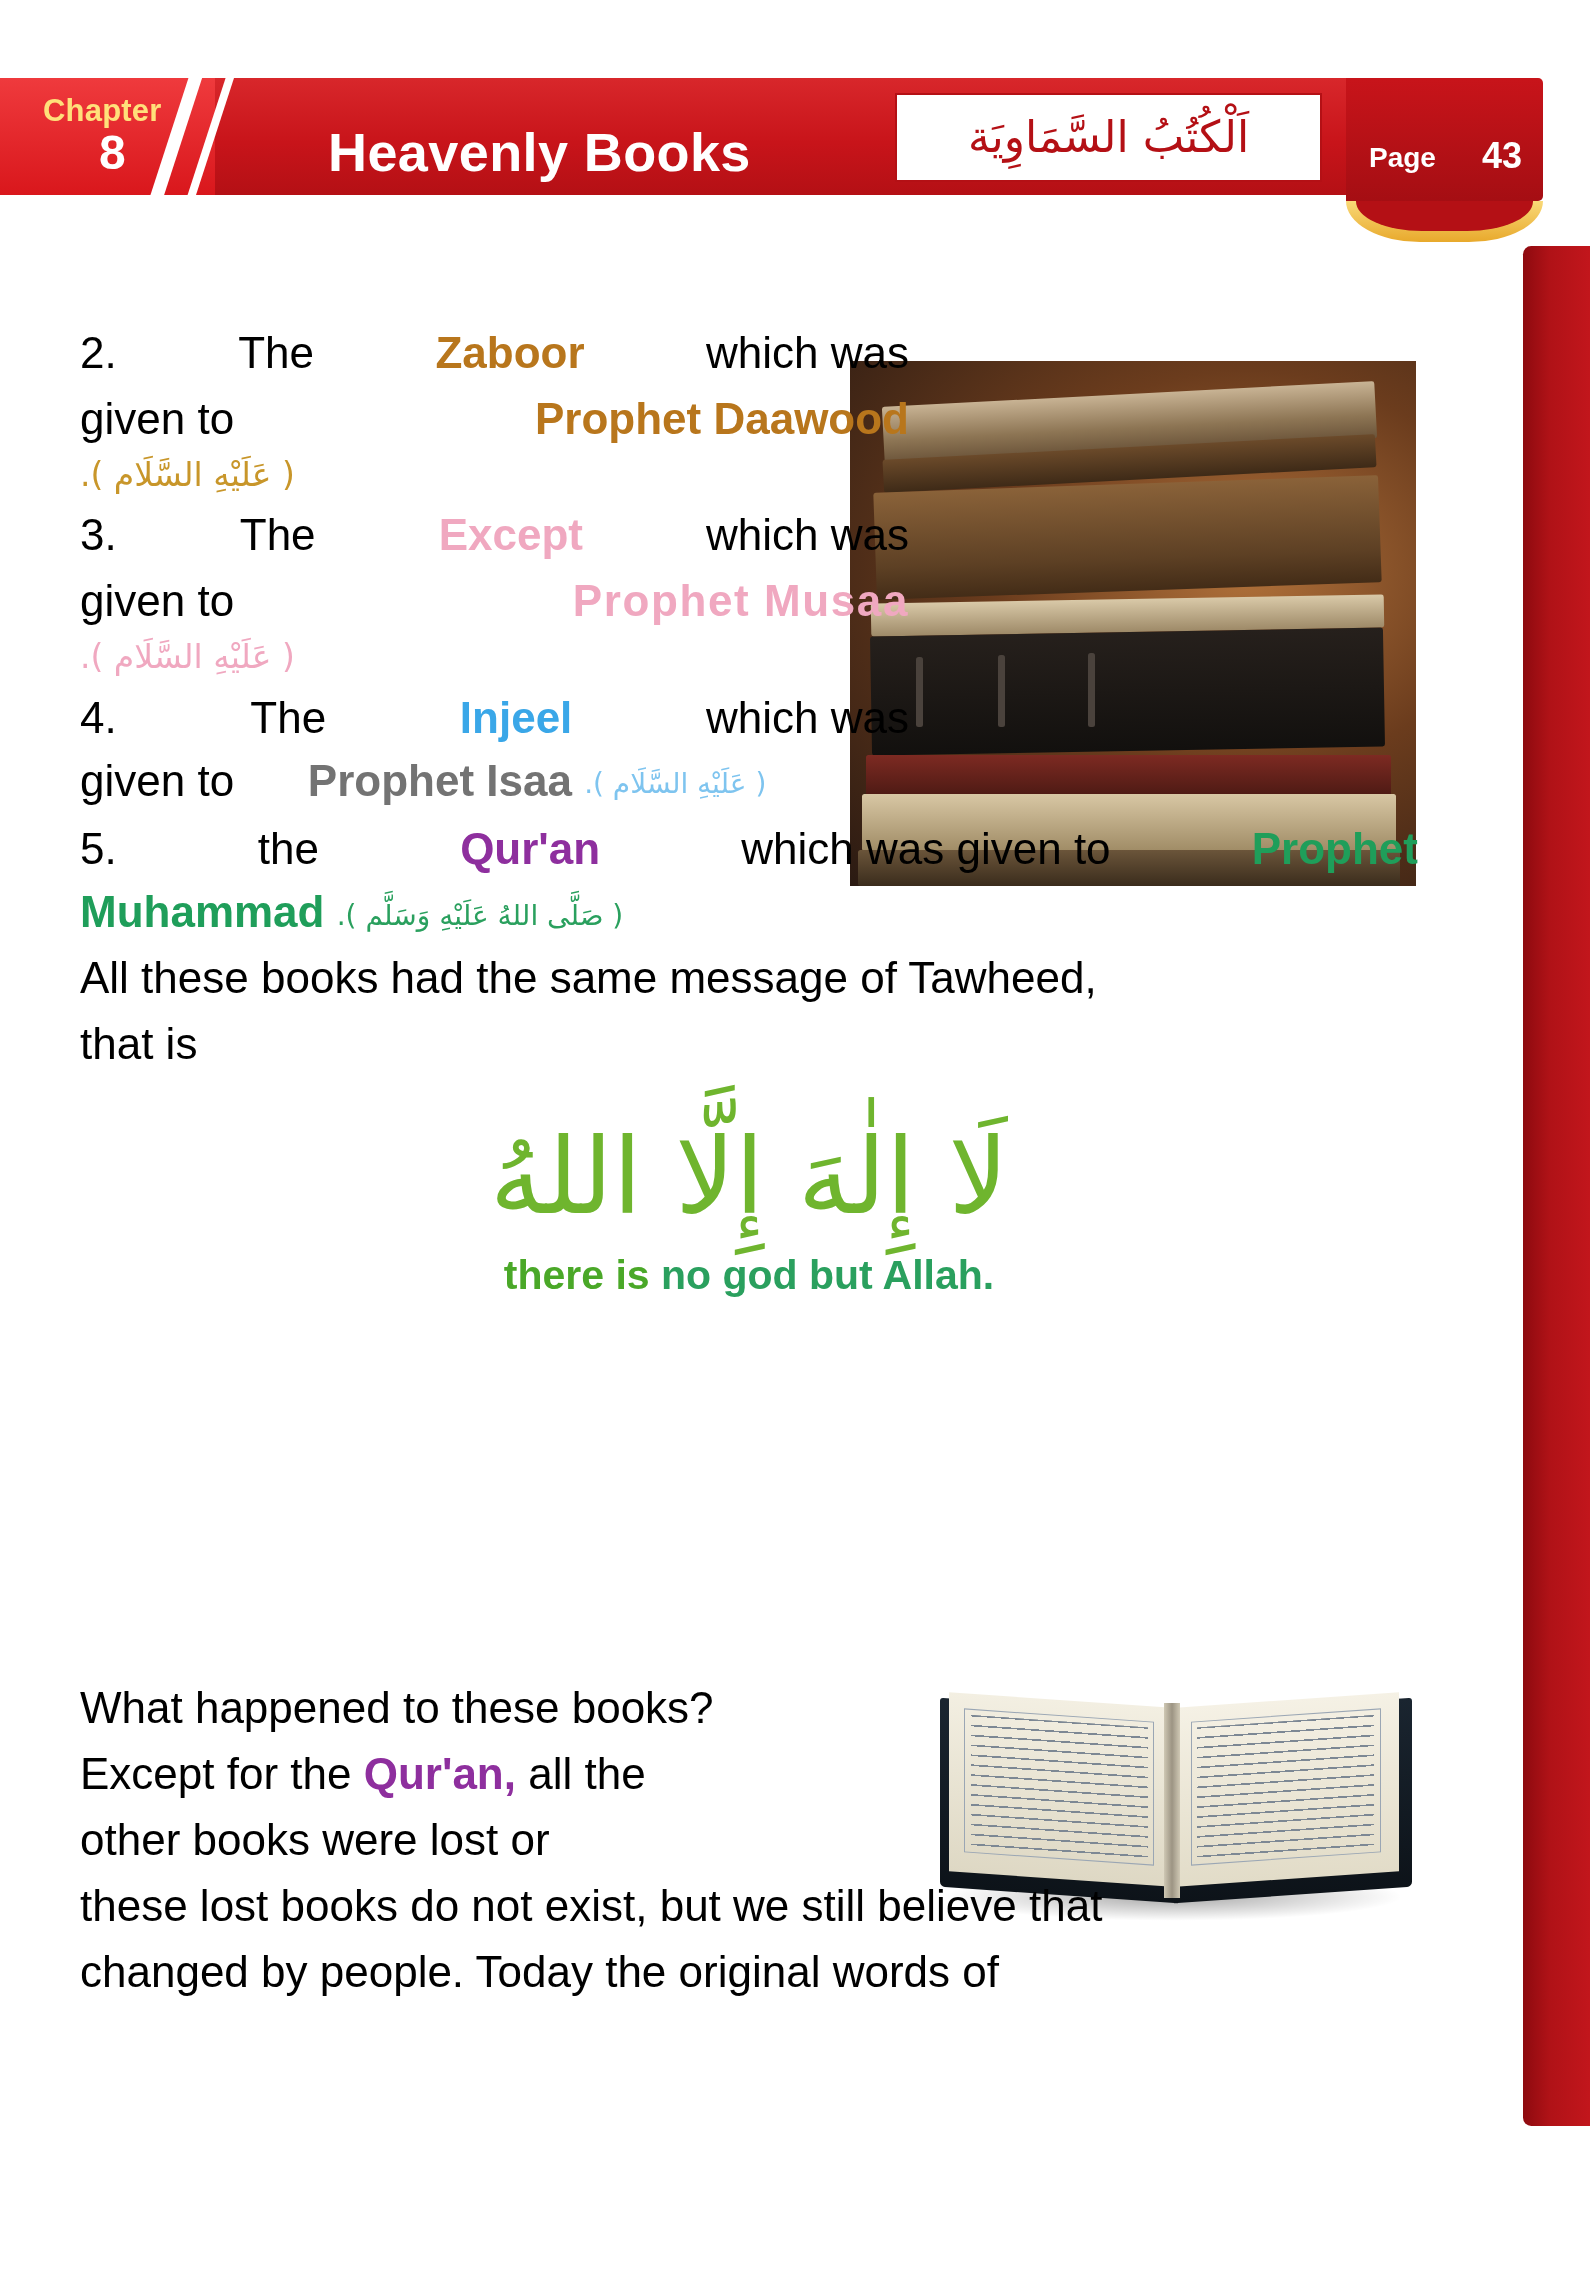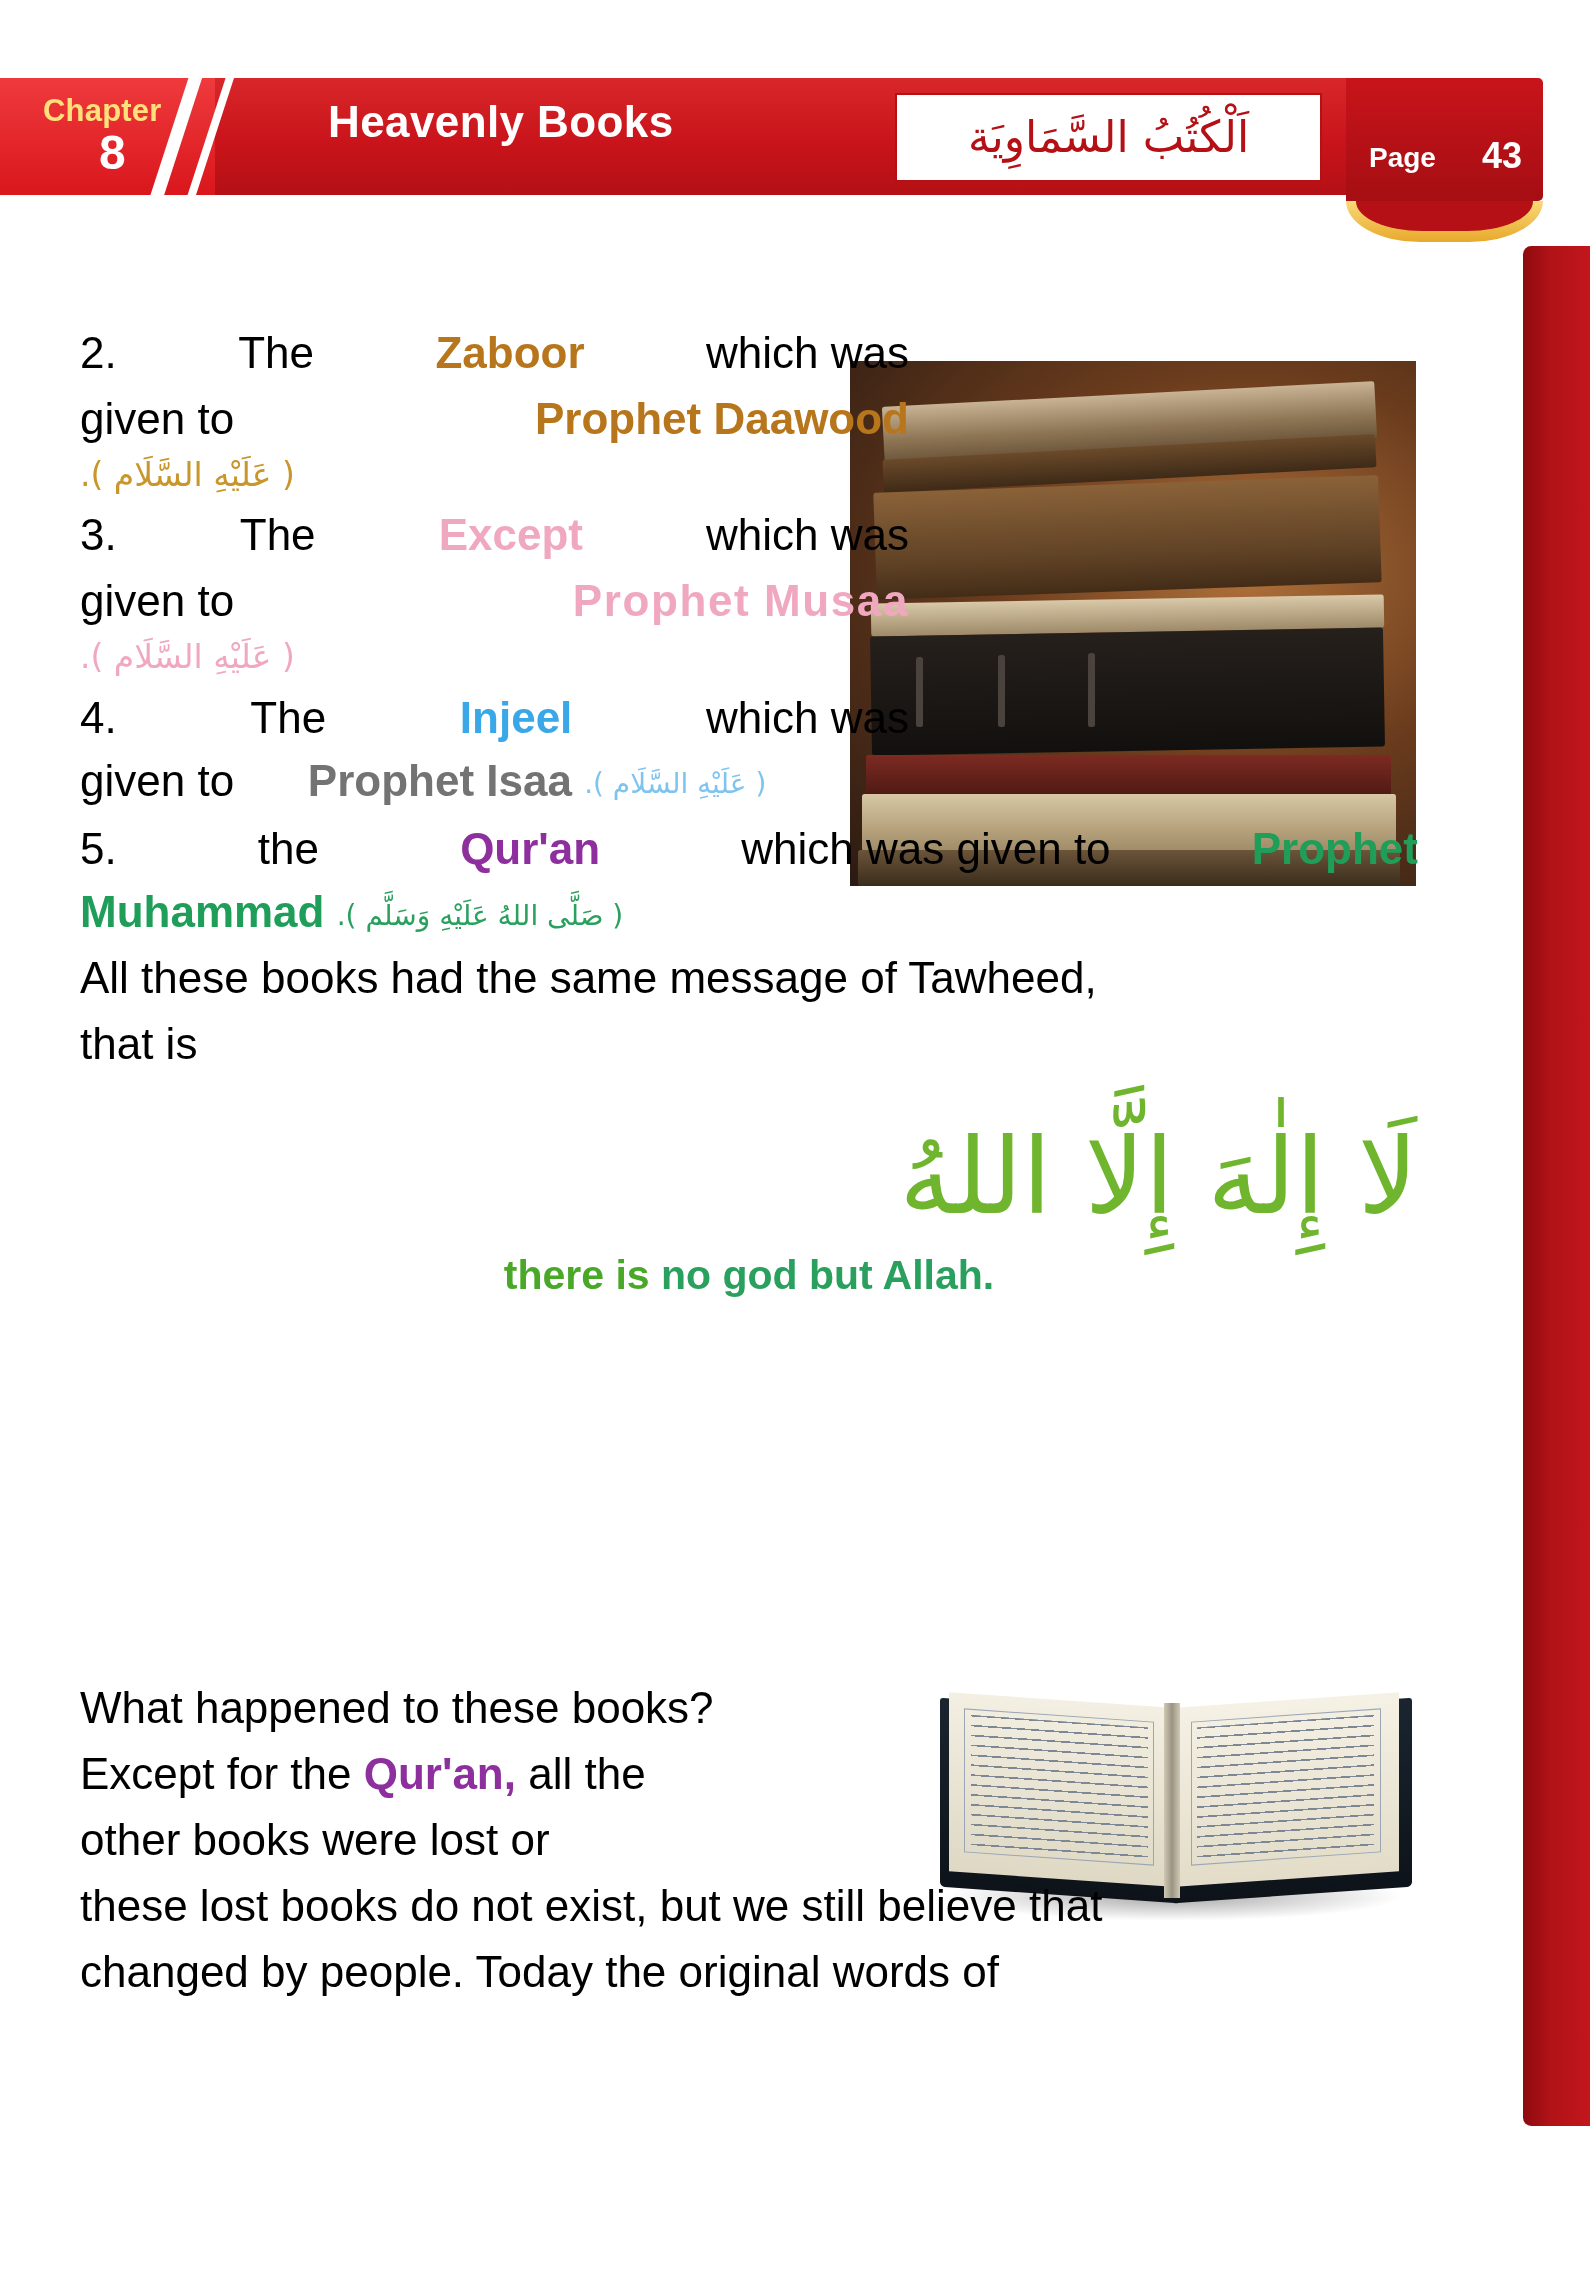--- a/index.html
+++ b/index.html
@@ -66,22 +66,22 @@
   .hdr-slash2 {
     position: absolute;
     left: 205px; top: -8.2px;
     width: 8.2px;
     height: 144px;
     background: #ffffff;
     transform: rotate(18deg);
   }
   .hdr-title {
     position: absolute;
-    left: 328px; top: 19px;
-    font-size: 44px;
+    left: 328px; top: 43px;
+    font-size: 54px;
     font-weight: bold;
     color: #ffffff;
     letter-spacing: 0.4px;
   }
   .hdr-arabic-box {
     position: absolute;
     left: 895px; top: 14.8px;
     width: 427px;
     height: 89px;
     background: #ffffff;
@@ -237,21 +237,21 @@
   .bk4r2 { left: 148px; top: 294px; width: 6.6px; height: 72px; background: #4a423c; }
   .bk4r3 { left: 238px; top: 292px; width: 6.6px; height: 74px; background: #4a423c; }
   .bk5 { left: 16.4px; top: 394px; width: 525px; height: 41px;
          background: linear-gradient(180deg,#7d2a22 0%, #4d1a14 100%); }
   .bk6 { left: 12.3px; top: 433px; width: 534px; height: 57px;
          background: linear-gradient(180deg,#d8c7a4 0%, #a08c66 100%); }
   .bk7 { left: 8.2px; top: 489px; width: 542px; height: 36px;
          background: linear-gradient(180deg,#6b553a 0%, #3a2c1c 100%); }
 
   .shahada {
-    text-align: right;
+    text-align: center;
     font-family: "DejaVu Sans", sans-serif;
     font-size: 105px;
     color: #6fb52e;
     direction: rtl;
     line-height: 1.25;
     margin: 38px 0 8.2px 0;
     letter-spacing: 1.6px;
   }
   .shahada-trans {
     text-align: center;

